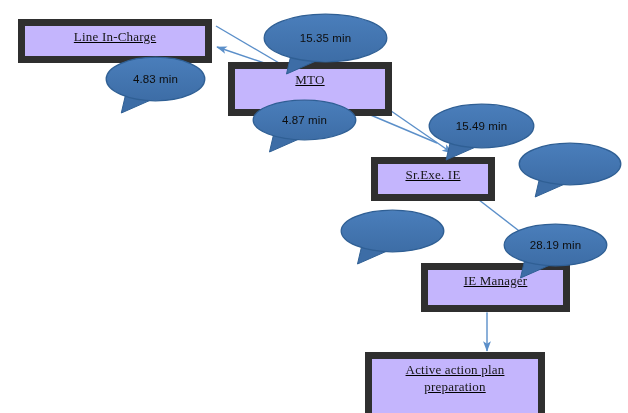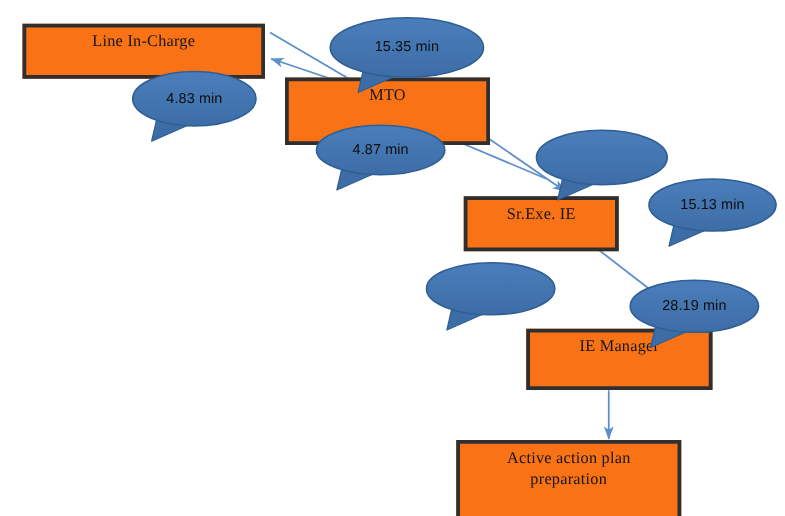--- a/index.html
+++ b/index.html
@@ -13,23 +13,24 @@
     height: 413px;
     background: #ffffff;
     overflow: hidden;
     font-family: "Liberation Serif", serif;
   }
 
   
   .proc-box {
     position: absolute;
     box-sizing: border-box;
-    border: 3px solid #fca5a5;
-    background: #f97316;
+    border: 7px solid #fca5a5;
+    background: #c4b5fd;
     z-index: 3;
+    text-decoration: underline;
   }
   .proc-box .proc-label {
     display: block;
     width: 100%;
     text-align: center;
     font-family: "Liberation Serif", serif;
     font-size: 13px;
     color: #161616;
     line-height: 1.28;
     padding-top: 3px;
@@ -156,33 +157,33 @@
         <svg width="107" height="60" viewBox="0 0 107 60">
           <defs>
             <linearGradient id="bg3" x1="0" y1="0" x2="0" y2="1">
               <stop offset="0%" stop-color="#4a7ebb"></stop>
               <stop offset="100%" stop-color="#3d6da6"></stop>
             </linearGradient>
           </defs>
           <path d="M 22.1,39.8 L 18.1,57 L 48.1,43.8 Z" fill="#3d6da6" stroke="#2f5f94" stroke-width="1" stroke-linejoin="round"></path>
           <ellipse cx="53.5" cy="23" rx="52.3" ry="21.8" fill="url(#bg3)" stroke="#2f5f94" stroke-width="1.3"></ellipse>
         </svg>
+        <div class="bubble-text" style="height: 46px;">15.49 min</div>
       </div>
       <div class="bubble" style="left: 518px; top: 142px; width: 104px; height: 58px;">
         <svg width="104" height="58" viewBox="0 0 104 58">
           <defs>
             <linearGradient id="bg4" x1="0" y1="0" x2="0" y2="1">
               <stop offset="0%" stop-color="#4a7ebb"></stop>
               <stop offset="100%" stop-color="#3d6da6"></stop>
             </linearGradient>
           </defs>
           <path d="M 21.2,37.8 L 17.2,55 L 47.2,41.8 Z" fill="#3d6da6" stroke="#2f5f94" stroke-width="1" stroke-linejoin="round"></path>
           <ellipse cx="52" cy="22" rx="50.8" ry="20.8" fill="url(#bg4)" stroke="#2f5f94" stroke-width="1.3"></ellipse>
         </svg>
-        <div class="bubble-text" style="height: 44px;">15.13 min</div>
       </div>
       <div class="bubble" style="left: 340px; top: 209px; width: 105px; height: 58px;">
         <svg width="105" height="58" viewBox="0 0 105 58">
           <defs>
             <linearGradient id="bg5" x1="0" y1="0" x2="0" y2="1">
               <stop offset="0%" stop-color="#4a7ebb"></stop>
               <stop offset="100%" stop-color="#3d6da6"></stop>
             </linearGradient>
           </defs>
           <path d="M 21.5,37.8 L 17.5,55 L 47.5,41.8 Z" fill="#3d6da6" stroke="#2f5f94" stroke-width="1" stroke-linejoin="round"></path>

